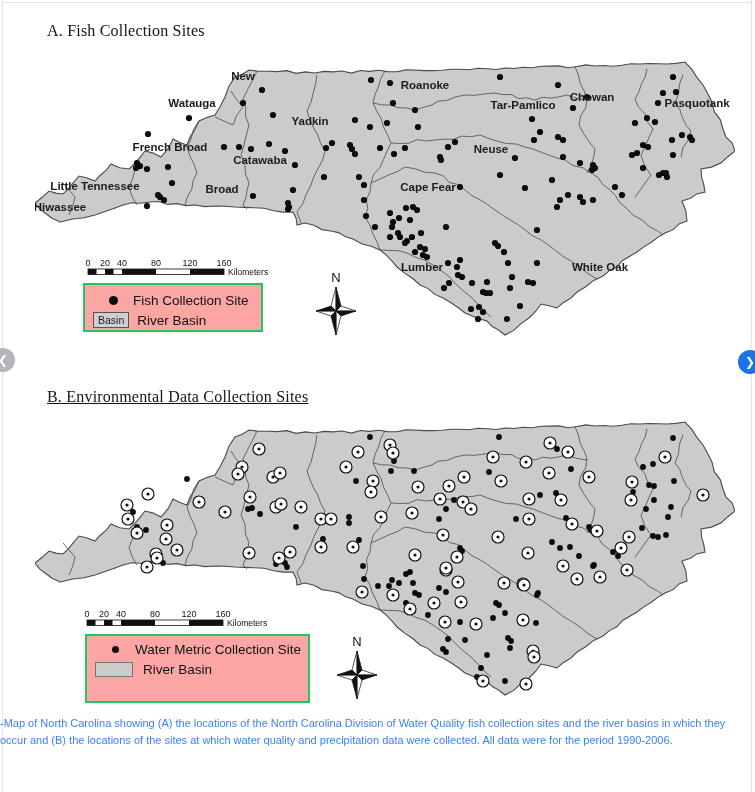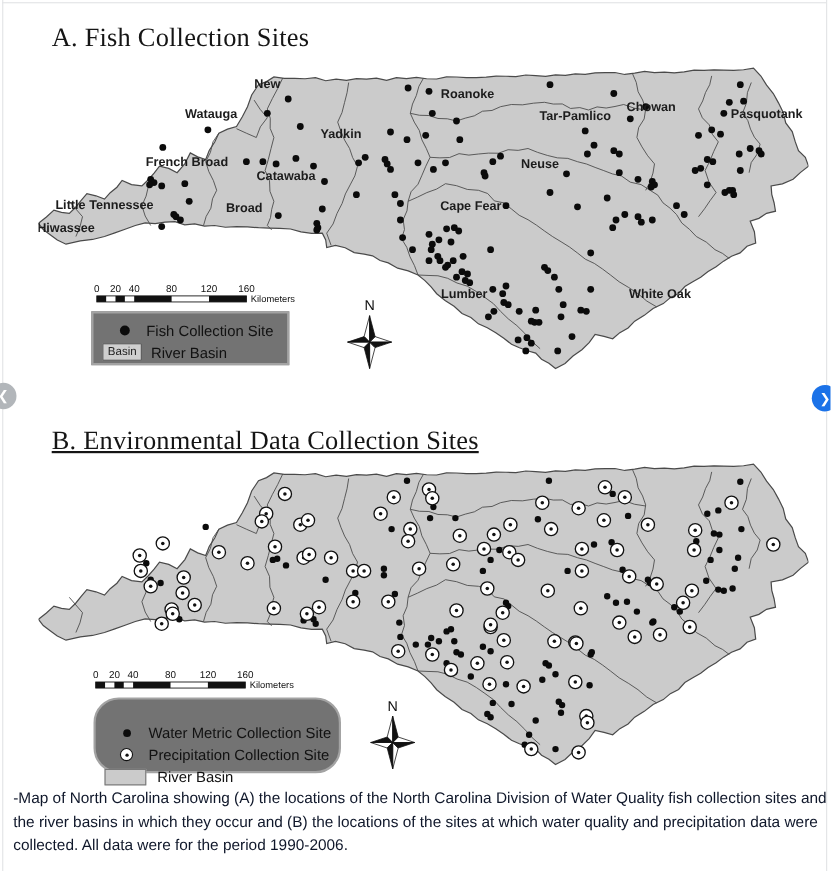--- a/index.html
+++ b/index.html
@@ -9,35 +9,35 @@
     overflow:hidden;
   }
   .edge{position:absolute;background:#e2e3e5;}
   .edge-left{left:2px;top:0;width:1px;height:792px;}
   .edge-right{left:751px;top:0;width:1px;height:792px;}
   .edge-top{left:2px;top:2px;width:749px;height:1px;}
 
   .fig-title{
     position:absolute;left:47px;
     font-family:"Liberation Serif","DejaVu Serif",serif;
-    font-size:24px;color:#151515;letter-spacing:.2px;white-space:nowrap;
+    font-size:16px;color:#151515;letter-spacing:.2px;white-space:nowrap;
   }
   #title-a{top:22px;}
   #title-b{top:388px;text-decoration:underline;}
 
   .map-svg{position:absolute;left:35px;width:700px;height:300px;}
   #map-a{top:55px;}
   #map-b{top:415px;}
 
   .legend{
-    position:absolute;background:#737373;border:2px solid #a3a3a3;
+    position:absolute;background:#fca5a5;border:2px solid #22c55e;
     color:#111;box-sizing:border-box;z-index:3;
   }
   #legend-a{left:83px;top:283px;width:180px;height:49px;padding:5px 6px 4px 8px;}
-  #legend-b{left:85px;top:634px;width:225px;height:69px;padding:20px 6px 4px 8px;border-radius:23px;}
+  #legend-b{left:85px;top:634px;width:225px;height:69px;padding:3px 6px 4px 8px;}
   .lrow{display:flex;align-items:center;height:20px;font-size:13.5px;white-space:nowrap;}
   .lrow .sym{display:inline-flex;justify-content:center;align-items:center;width:40px;flex:0 0 40px;}
   .dot-lg{width:9px;height:9px;border-radius:50%;background:#0b0b0b;}
   .dot-sm{width:7px;height:7px;border-radius:50%;background:#0b0b0b;}
   .precip-sym{width:12px;height:12px;border-radius:50%;border:1.6px solid #111;
     background:#fff;display:flex;align-items:center;justify-content:center;box-sizing:border-box;}
   .precip-sym i{width:3px;height:3px;border-radius:50%;background:#111;}
   .name-tag{
     display:inline-block;font-size:10.5px;padding:1px 4px;background:#cfcfcf;
     border:1px solid #555;color:#222;margin-right:8px;
@@ -47,22 +47,22 @@
   .nav-btn{
     position:absolute;width:24px;height:24px;border-radius:50%;
     display:flex;align-items:center;justify-content:center;
     color:#ffffff;font-size:12px;font-weight:bold;z-index:5;cursor:pointer;
     user-select:none;
   }
   #prev-btn{left:-9px;top:348px;}
   #next-btn{left:738px;top:350px;}
 
   #caption{
-    position:absolute;left:12px;top:715px;width:740px;
-    font-size:14px;line-height:1.55;color:#0f172a;
+    position:absolute;left:0;top:715px;width:740px;
+    font-size:11px;line-height:1.55;color:#3b82f6;
   }
 </style>
 </head>
 <body>
 
 <div class="edge edge-left"></div>
 <div class="edge edge-right"></div>
 <div class="edge edge-top"></div>
 
 <div id="title-a" class="fig-title">A. Fish Collection Sites</div>
@@ -602,28 +602,20 @@
 </div>
 
 <div id="legend-b" class="legend">
   <div class="lrow">
     <span class="sym">
         <span class="dot-sm"></span>
       </span>
     <span>Water Metric Collection Site</span>
   </div>
   <div class="lrow">
-    <span class="sym">
-        <span class="precip-sym">
-          <i></i>
-        </span>
-      </span>
-    <span>Precipitation Collection Site</span>
-  </div>
-  <div class="lrow">
     <span class="basin-swatch"></span>
     <span>River Basin</span>
   </div>
 </div>
 
 <div id="prev-btn" class="nav-btn" style="background: rgb(178, 182, 186);">
   <span>❮</span>
 </div>
 <div id="next-btn" class="nav-btn" style="background: rgb(27, 114, 232);">
   <span>❯</span>

